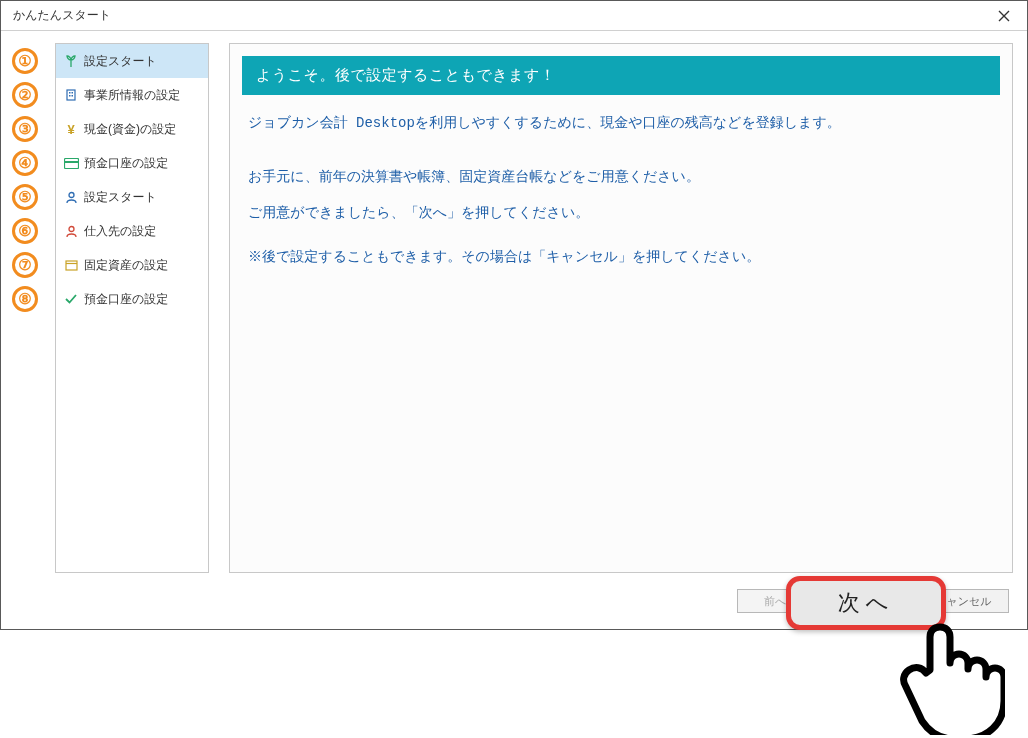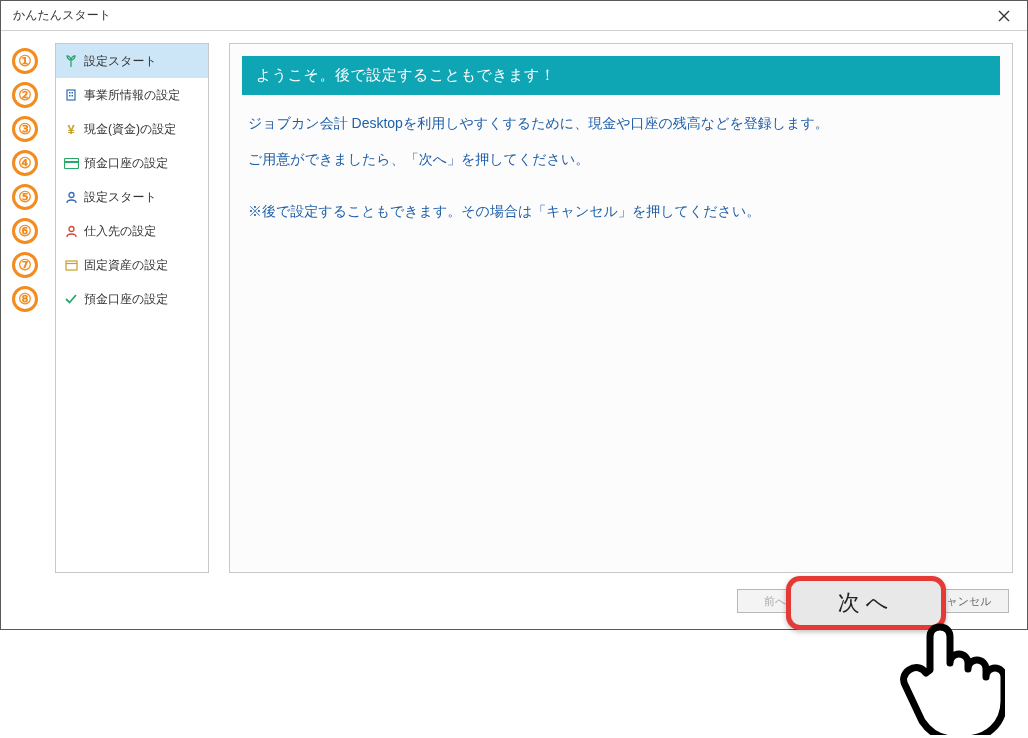--- a/index.html
+++ b/index.html
@@ -10,21 +10,21 @@
     .close-btn { width:30px; height:30px; display:flex; align-items:center; justify-content:center; font-size:14px; cursor:pointer; }
     .body-area { position:relative; height:calc(100% - 30px); }
     .inner-frame { position:absolute; left:14px; top:12px; right:14px; bottom:56px; display:flex;padding-left:40px; }
     .sidebar { width:154px; border:1px solid #c8c8c8; background:#fff; }
     .side-item { height:34px; display:flex; align-items:center; padding:0 6px; font-size:12px; color:#333; cursor:pointer; }
     .side-item.active { background:#cde6f7; }
     .side-item .ico { width:18px; display:inline-flex; justify-content:center; margin-right:4px; }
     .main { flex:1; margin-left:20px; border:1px solid #c8c8c8; background:#fcfcfc; padding:12px; }
     .banner { background:#0ea5b5; color:#fff; padding:10px 14px; font-size:15px; letter-spacing:0.5px; }
     .content { padding:14px 6px; color:#1f5fa8; font-size:14px; line-height:2.0; }
-    .content p { margin-bottom:8px; }
+    .content p { margin-bottom:8px;font-family:Liberation Mono, monospace; }
     .footer { position:absolute; right:18px; bottom:16px; display:flex; gap:6px; align-items:center; }
     .flat-btn { min-width:80px; height:24px; background:#f2f2f2; border:1px solid #b8b8b8; font-size:11px; color:#666; display:flex; align-items:center; justify-content:center; cursor:pointer; }
     .flat-btn.disabled { color:#aaa; background:#f4f4f4; }
     
     .num-badge { position:absolute; width:26px; height:26px; border-radius:50%; border:3px solid #f28c1f; background:#fff; color:#f28c1f; font-weight:bold; font-size:15px; display:flex; align-items:center; justify-content:center; left:12px; }
     
     .next-highlight { position:absolute; left:786px; top:576px; width:160px; height:54px; border:5px solid #e53935; border-radius:14px; background:#e8e8e8; display:flex; align-items:center; justify-content:center; font-size:22px; letter-spacing:6px; color:#222; box-shadow:0 2px 5px rgba(0,0,0,0.25); cursor:pointer; }
     
     .hand-cursor { position:absolute; left:895px; top:615px; pointer-events:none; }
   </style>
@@ -114,22 +114,23 @@
               </svg>
             </span>
           <span>預金口座の設定</span>
         </div>
       </div>
 
       <div class="main">
         <div class="banner">ようこそ。後で設定することもできます！</div>
         <div class="content">
           <p>ジョブカン会計 Desktopを利用しやすくするために、現金や口座の残高などを登録します。</p>
+          <p style="margin-top:26px">お手元に、前年の決算書や帳簿、固定資産台帳などをご用意ください。</p>
           <p>ご用意ができましたら、「次へ」を押してください。</p>
-          <p style="margin-top:24px">※後で設定することもできます。その場合は「キャンセル」を押してください。</p>
+          <p style="margin-top:16px">※後で設定することもできます。その場合は「キャンセル」を押してください。</p>
         </div>
       </div>
 
     </div>
 
     <div class="footer">
       <div class="flat-btn disabled">前へ(</div>
       <div class="flat-btn" style="min-width:100px">次へ</div>
       <div class="flat-btn">ャンセル</div>
     </div>

